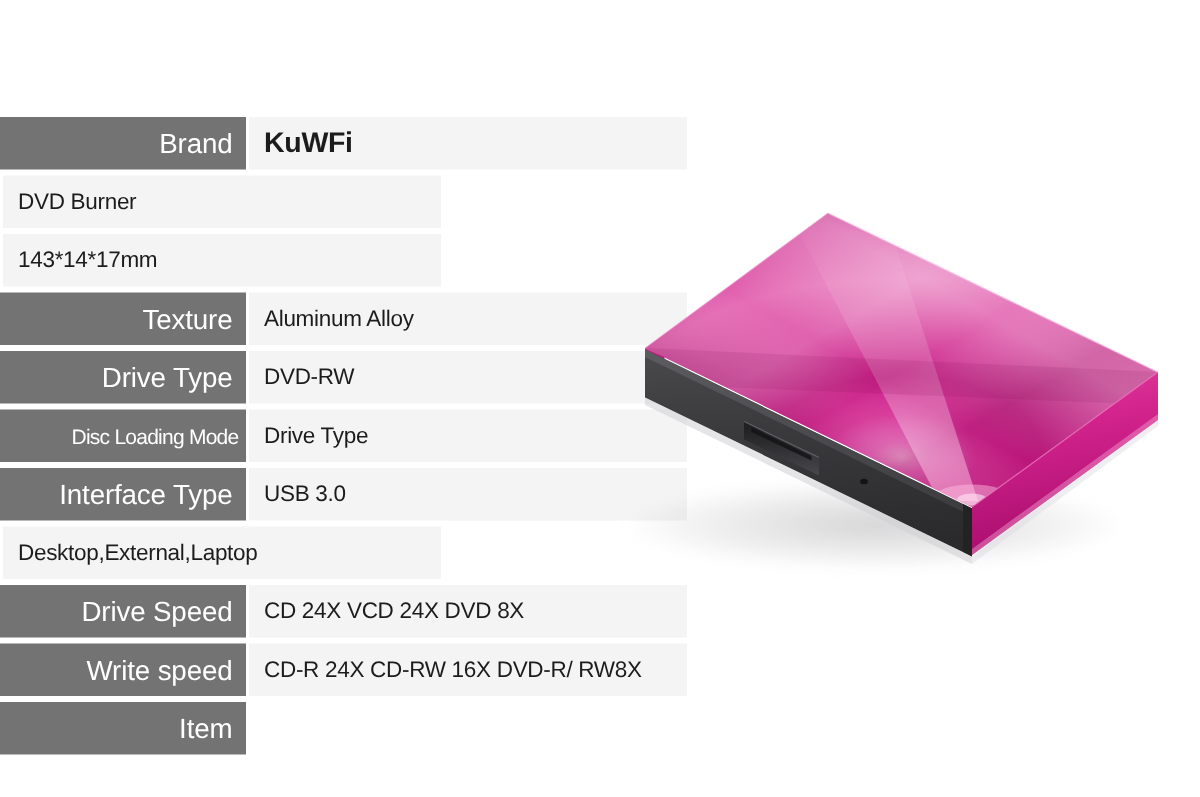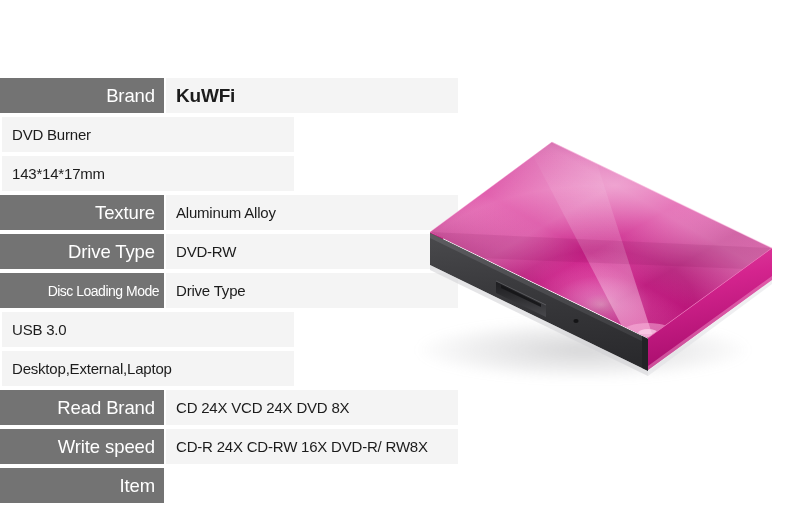--- a/index.html
+++ b/index.html
@@ -144,33 +144,34 @@
       </div>
     </div>
     <div class="spec-row">
       <div class="spec-label tight">Disc Loading Mode</div>
       <div class="spec-value-wrap">
         <div class="spec-value-bg"></div>
         <div class="spec-value">Drive Type</div>
       </div>
     </div>
     <div class="spec-row">
+      <div class="spec-label">Interface Type</div>
       <div class="spec-value-wrap">
         <div class="spec-value-bg"></div>
         <div class="spec-value">USB 3.0</div>
       </div>
     </div>
     <div class="spec-row">
       <div class="spec-value-wrap">
         <div class="spec-value-bg"></div>
         <div class="spec-value">Desktop,External,Laptop</div>
       </div>
     </div>
     <div class="spec-row">
-      <div class="spec-label">Read Brand</div>
+      <div class="spec-label">Drive Speed</div>
       <div class="spec-value-wrap">
         <div class="spec-value-bg"></div>
         <div class="spec-value">CD 24X VCD 24X DVD 8X</div>
       </div>
     </div>
     <div class="spec-row">
       <div class="spec-label">Write speed</div>
       <div class="spec-value-wrap">
         <div class="spec-value-bg"></div>
         <div class="spec-value">CD-R 24X CD-RW 16X DVD-R/ RW8X</div>

